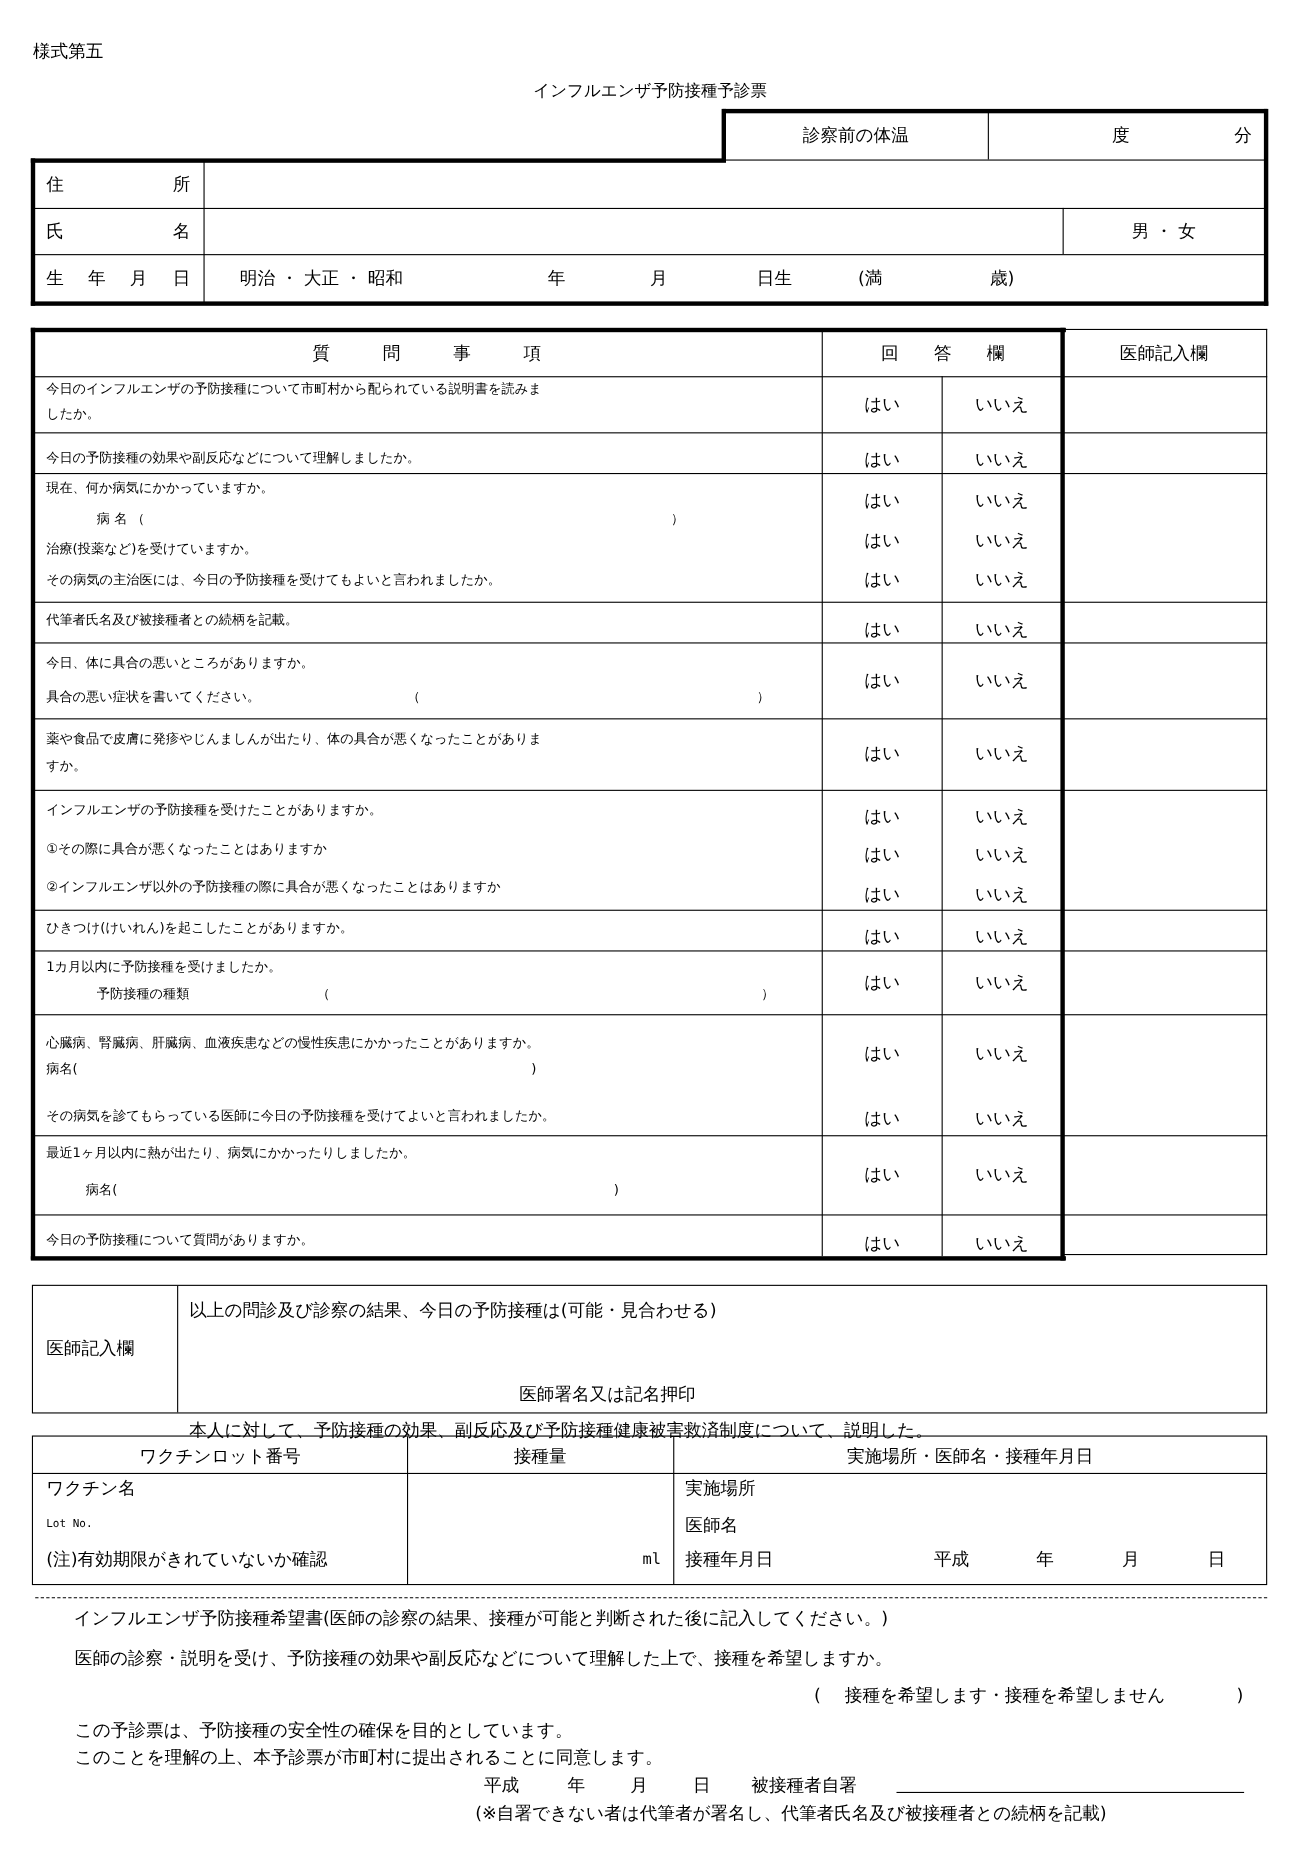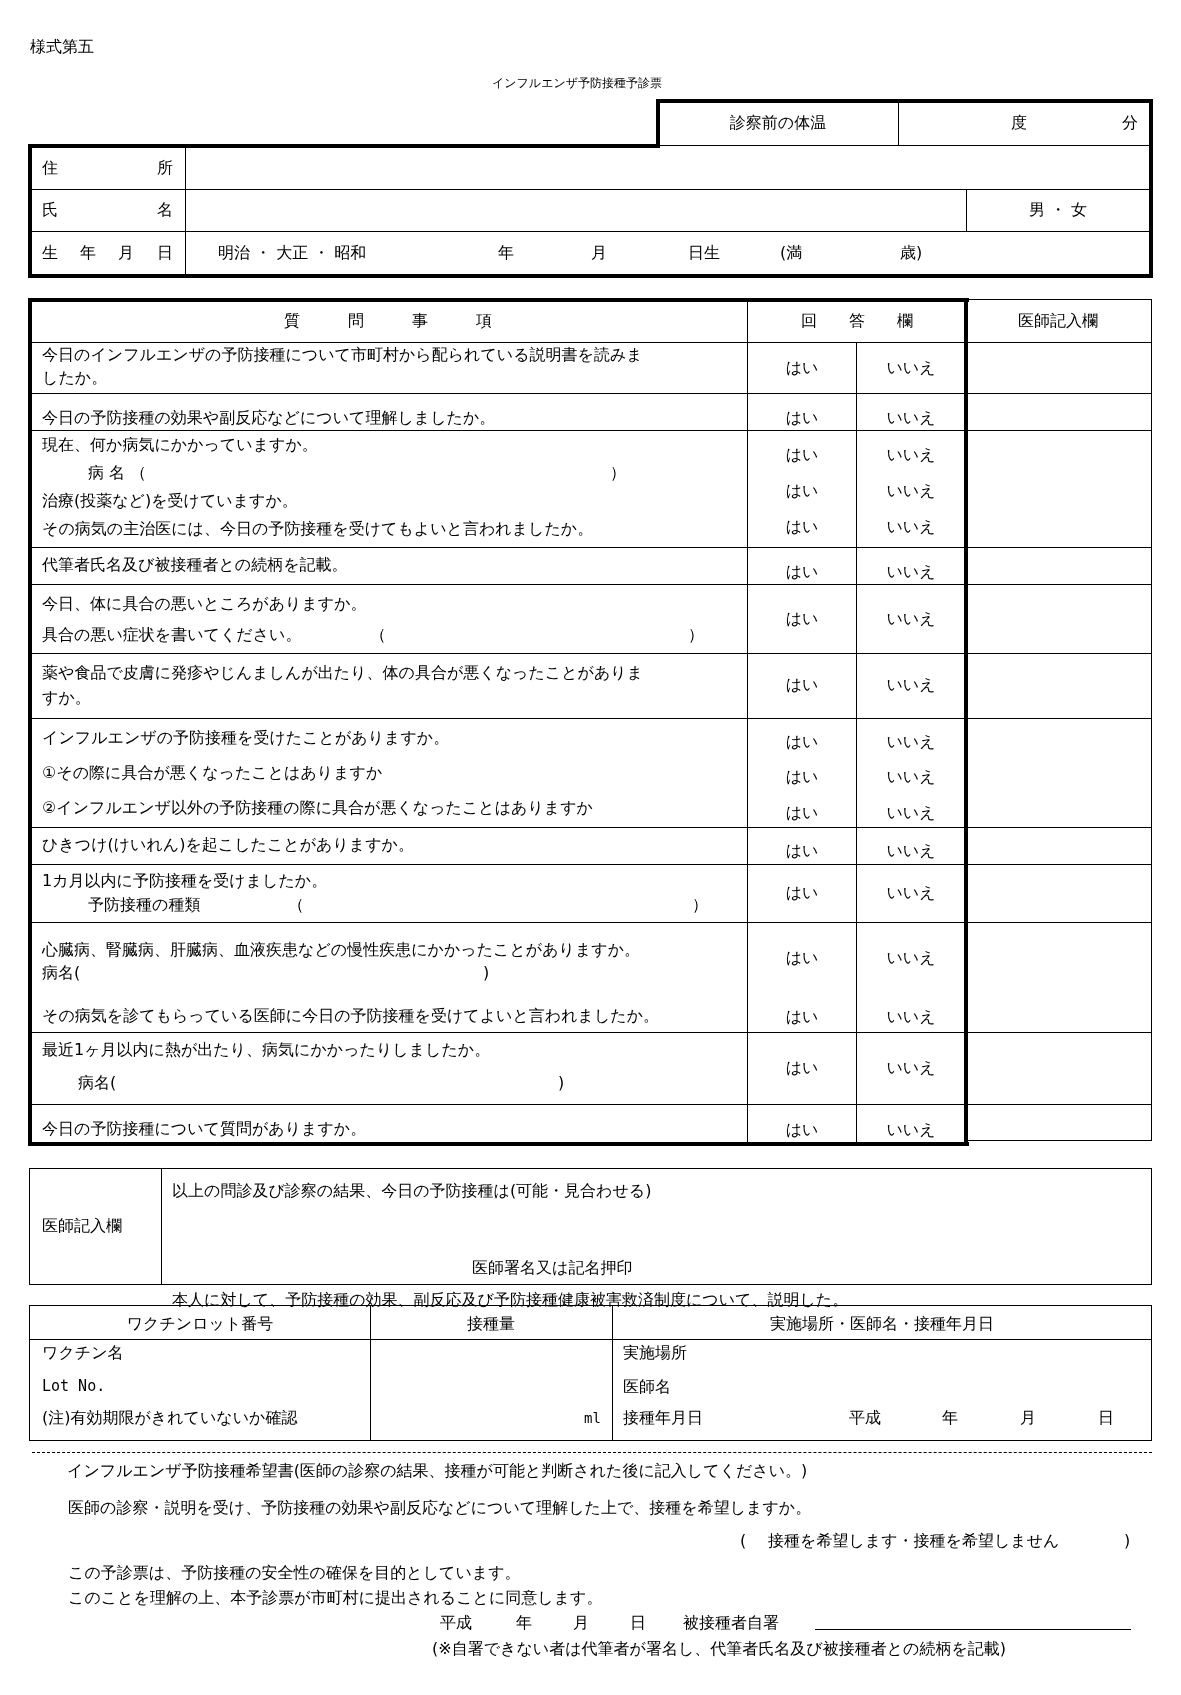--- a/index.html
+++ b/index.html
@@ -5,31 +5,31 @@
   html, body { margin: 0; padding: 0; background: #ffffff; }
   body { width: 1181px; height: 1695px; position: relative; overflow: hidden;
          font-family: "DejaVu Sans", "Liberation Sans", sans-serif; color: #000; font-size: 16px; }
   .abs { position: absolute; white-space: nowrap; line-height: 1; }
   .box { position: absolute; box-sizing: border-box; }
   .hl { position: absolute; height: 0; border-top: 1px solid #000; }
   .vl { position: absolute; width: 0; border-left: 1px solid #000; }
   .thick-h { position: absolute; height: 4px; background: #000; }
   .thick-v { position: absolute; width: 4px; background: #000; }
   .field { position: absolute; box-sizing: border-box; background: transparent; }
-  .q { position: absolute; left: 42px; white-space: nowrap; line-height: 1; font-size: 16px; }
+  .q { position: absolute; left: 42px; white-space: nowrap; line-height: 1; font-size: 12px; }
   .ans { position: absolute; white-space: nowrap; line-height: 1; font-size: 16px; transform: translate(-50%, -50%); cursor: pointer; }
   .ctr { transform: translate(-50%, -50%); }
   .vmid { transform: translateY(-50%); }
   .dash { position: absolute; height: 0; border-top: 1px dashed #000; }
 </style>
 </head>
 <body>
 
 <div class="abs" style="left:30px; top:39px; font-size:16px;">様式第五</div>
-<div class="abs ctr" style="left:577px; top:83px; font-size:12px;">インフルエンザ予防接種予診票</div>
+<div class="abs ctr" style="left:591px; top:83px; font-size:15px;">インフルエンザ予防接種予診票</div>
 
 <div>
   <div class="thick-h" style="left:657px; top:99px; width:495px;"></div>
   <div class="thick-v" style="left:656px; top:99px; height:48px;"></div>
   <div class="vl" style="left:898px; top:100px; height:45px;"></div>
   <div class="abs ctr" style="left:778px; top:123px; font-size:16px;">診察前の体温</div>
   <div class="field" style="left:900px; top:103px; width:248px; height:40px;"></div>
   <div class="abs ctr" style="left:1019px; top:123px;">度</div>
   <div class="abs ctr" style="left:1130px; top:123px;">分</div>
 </div>
@@ -229,21 +229,21 @@
 <div>
   <div class="box" style="left:29px; top:1305px; width:1123px; height:136px; border:1px solid #000;"></div>
   <div class="hl" style="left:30px; top:1339px; width:1121px;"></div>
   <div class="vl" style="left:370px; top:1306px; height:134px;"></div>
   <div class="vl" style="left:612px; top:1306px; height:134px;"></div>
   <div class="abs ctr" style="left:200px; top:1324px;">ワクチンロット番号</div>
   <div class="abs ctr" style="left:491px; top:1324px;">接種量</div>
   <div class="abs ctr" style="left:882px; top:1324px;">実施場所・医師名・接種年月日</div>
 
   <div class="abs vmid" style="left:42px; top:1353px;">ワクチン名</div>
-  <div class="abs vmid" style="left:42px; top:1386px; font-family:'DejaVu Sans Mono', monospace; font-size:15px;">Lot No.</div>
+  <div class="abs vmid" style="left:42px; top:1386px; font-family:'DejaVu Sans Mono', monospace; font-size:10px;">Lot No.</div>
   <div class="abs vmid" style="left:42px; top:1418px;">(注)有効期限がきれていないか確認</div>
   <div class="field" style="left:32px; top:1341px; width:336px; height:96px;"></div>
 
   <div class="field" style="left:373px; top:1341px; width:210px; height:96px;"></div>
   <div class="abs vmid" style="left:584px; top:1418px; font-family:'DejaVu Sans Mono', monospace; font-size:14px;">ml</div>
 
   <div class="abs vmid" style="left:623px; top:1353px;">実施場所</div>
   <div class="field" style="left:700px; top:1342px; width:448px; height:24px;"></div>
   <div class="abs vmid" style="left:623px; top:1387px;">医師名</div>
   <div class="field" style="left:690px; top:1374px; width:458px; height:26px;"></div>

